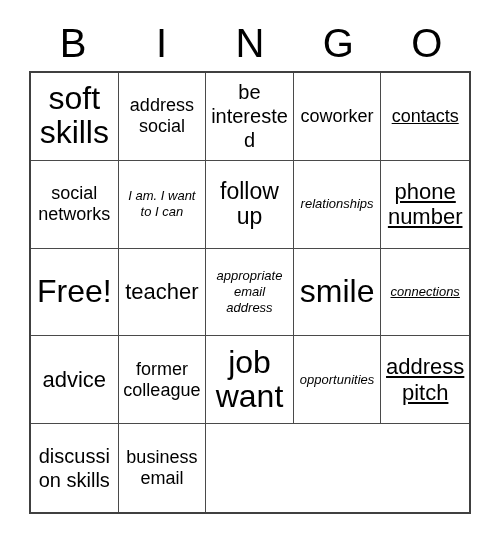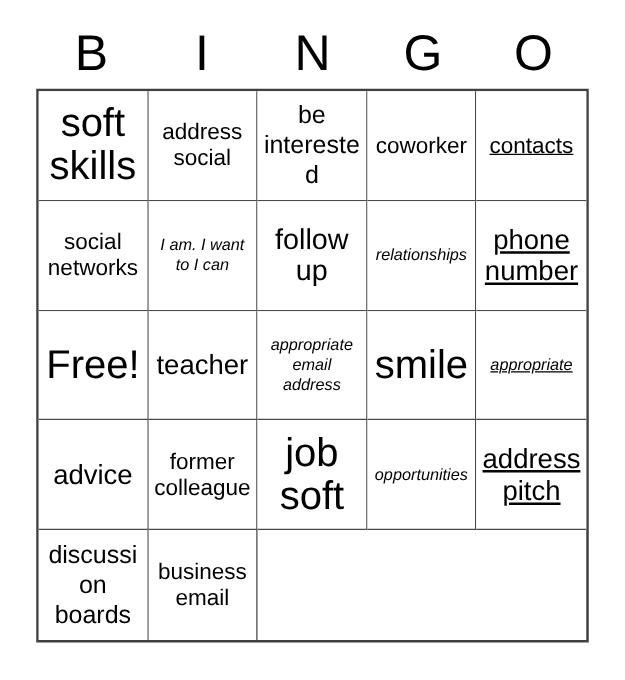--- a/index.html
+++ b/index.html
@@ -137,39 +137,39 @@
         <span class="cell-text sz-l">teacher</span>
       </div>
     <div class="cell">
         <span class="cell-text sz-xs">appropriate email address</span>
       </div>
 
     <div class="cell">
         <span class="cell-text sz-xxl">smile</span>
       </div>
     <div class="cell">
-        <span class="cell-text sz-xs">appropriate</span>
+        <span class="cell-text sz-xs">connections</span>
       </div>
     <div class="cell">
         <span class="cell-text sz-l">advice</span>
       </div>
     <div class="cell">
         <span class="cell-text sz-m">former colleague</span>
       </div>
     <div class="cell">
-        <span class="cell-text sz-xxl">job soft</span>
+        <span class="cell-text sz-xxl">job want</span>
       </div>
 
     <div class="cell">
         <span class="cell-text sz-xs">opportunities</span>
       </div>
     <div class="cell">
         <span class="cell-text sz-l">address pitch</span>
       </div>
     <div class="cell">
-        <span class="cell-text sz-s">discussion boards</span>
+        <span class="cell-text sz-s">discussion skills</span>
       </div>
     <div class="cell">
         <span class="cell-text sz-m">business email</span>
       </div>
   </div>
 
 </div>
 
 </body></html>

